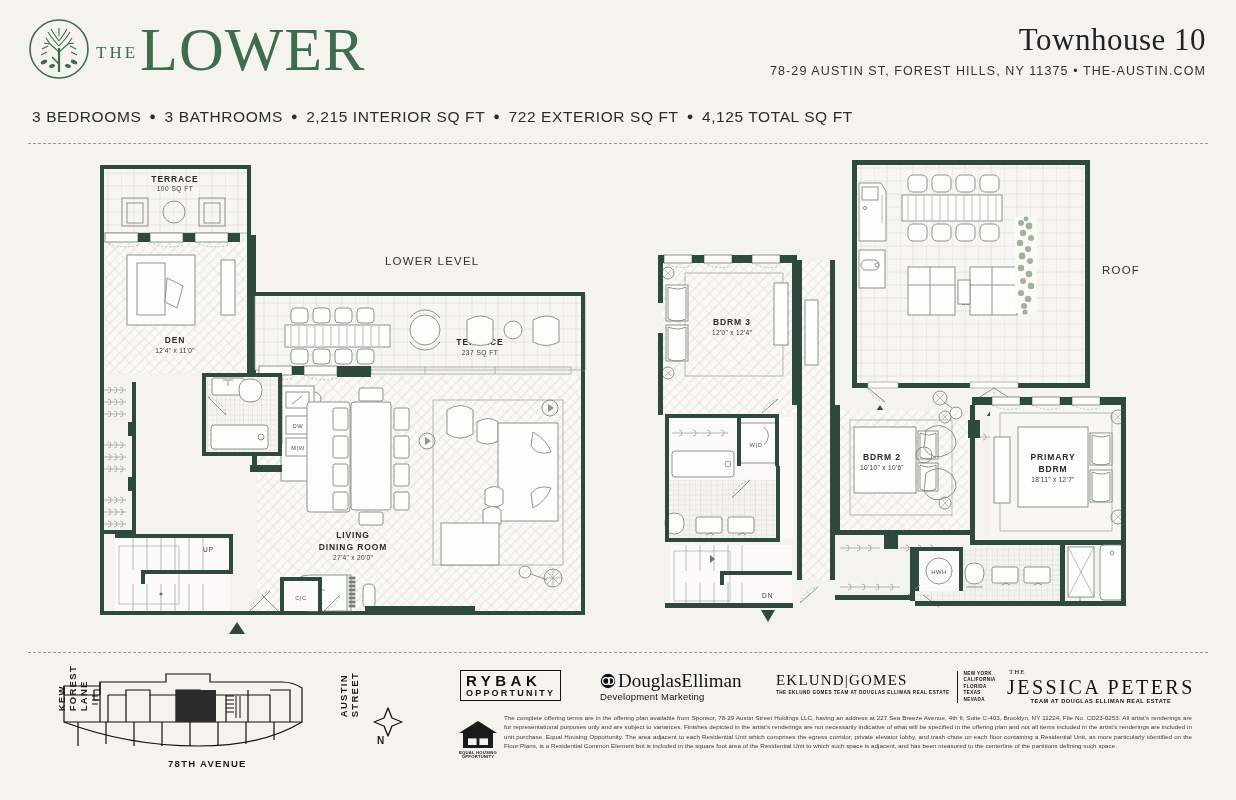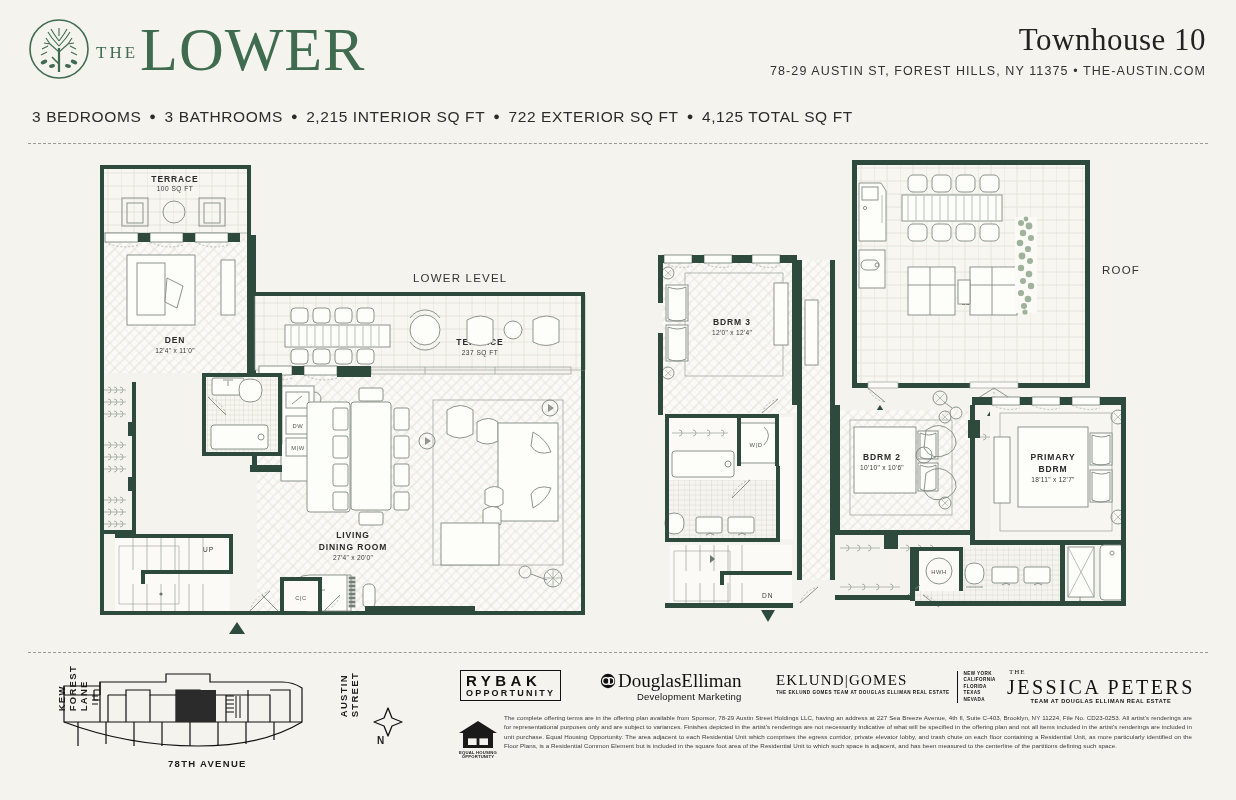--- a/index.html
+++ b/index.html
@@ -46,21 +46,21 @@
     position:absolute; left:28px; width:1180px; height:1px;
     border-top:1px dashed #9a9a93;
   }
   .divider.top { top:143px; }
   .divider.bot { top:652px; }
 
   
   .plan-label {
     position:absolute; font-size:11.5px; letter-spacing:1.2px; color:#333;
   }
-  #lbl-lower { left:385px; top:272px;margin-left:28px; }
+  #lbl-lower { left:385px; top:255px; }
   #lbl-upper { left:688px; top:225px;margin-top:40px; }
   #lbl-roof  { left:1102px; top:264px; }
 
   
   svg.plan { position:absolute; overflow:visible; }
   #svg-lower { left:95px; top:160px; }
   #svg-upper { left:640px; top:155px; }
 
   .wall    { fill:#2e4a3d; }
   .floor   { fill:#fbfaf6; }
@@ -101,21 +101,21 @@
     font-size:10px; font-weight:700; color:#1d1d1d; letter-spacing:1px;
   }
 
   .brands { position:absolute; left:452px; top:668px; width:740px; height:40px; }
   .brand { position:absolute; }
   
   #brand-rybak { left:8px; top:2px; border:1.6px solid #111; padding:2px 5px 1px; }
   #brand-rybak .r1 { font-family:"Liberation Sans", sans-serif; font-weight:700; font-size:15px; letter-spacing:4.5px; color:#111; line-height:15px; }
   #brand-rybak .r2 { font-family:"Liberation Sans", sans-serif; font-weight:700; font-size:9px; letter-spacing:2.2px; color:#111; line-height:11px; }
   
-  #brand-de { left:148px; top:2px; text-align:right; }
+  #brand-de { left:148px; top:2px; text-align:left; }
   #brand-de .d1 { font-family:"Liberation Serif", serif; font-size:19px; color:#111; letter-spacing:0px; line-height:21px; white-space:nowrap;}
   #brand-de .d2 { font-family:"Liberation Sans", sans-serif; font-size:9.5px; color:#111; letter-spacing:0.2px; }
   #de-mark { display:inline-block; vertical-align:-2px; margin-right:2px; }
   
   #brand-eg { left:324px; top:3px; display:flex; align-items:flex-start; }
   #brand-eg .e1 { font-family:"Liberation Serif", serif; font-size:15px; letter-spacing:1.2px; color:#111; line-height:18px; white-space:nowrap; }
   #brand-eg .e2 { font-family:"Liberation Sans", sans-serif; font-size:4.6px; letter-spacing:0.5px; color:#111; line-height:7px; font-weight:700; }
   #eg-states { border-left:1px solid #111; padding-left:6px; margin-left:7px; }
   #eg-states div { font-family:"Liberation Sans", sans-serif; font-size:4.6px; font-weight:700; letter-spacing:0.4px; color:#111; line-height:6.4px; }
   

